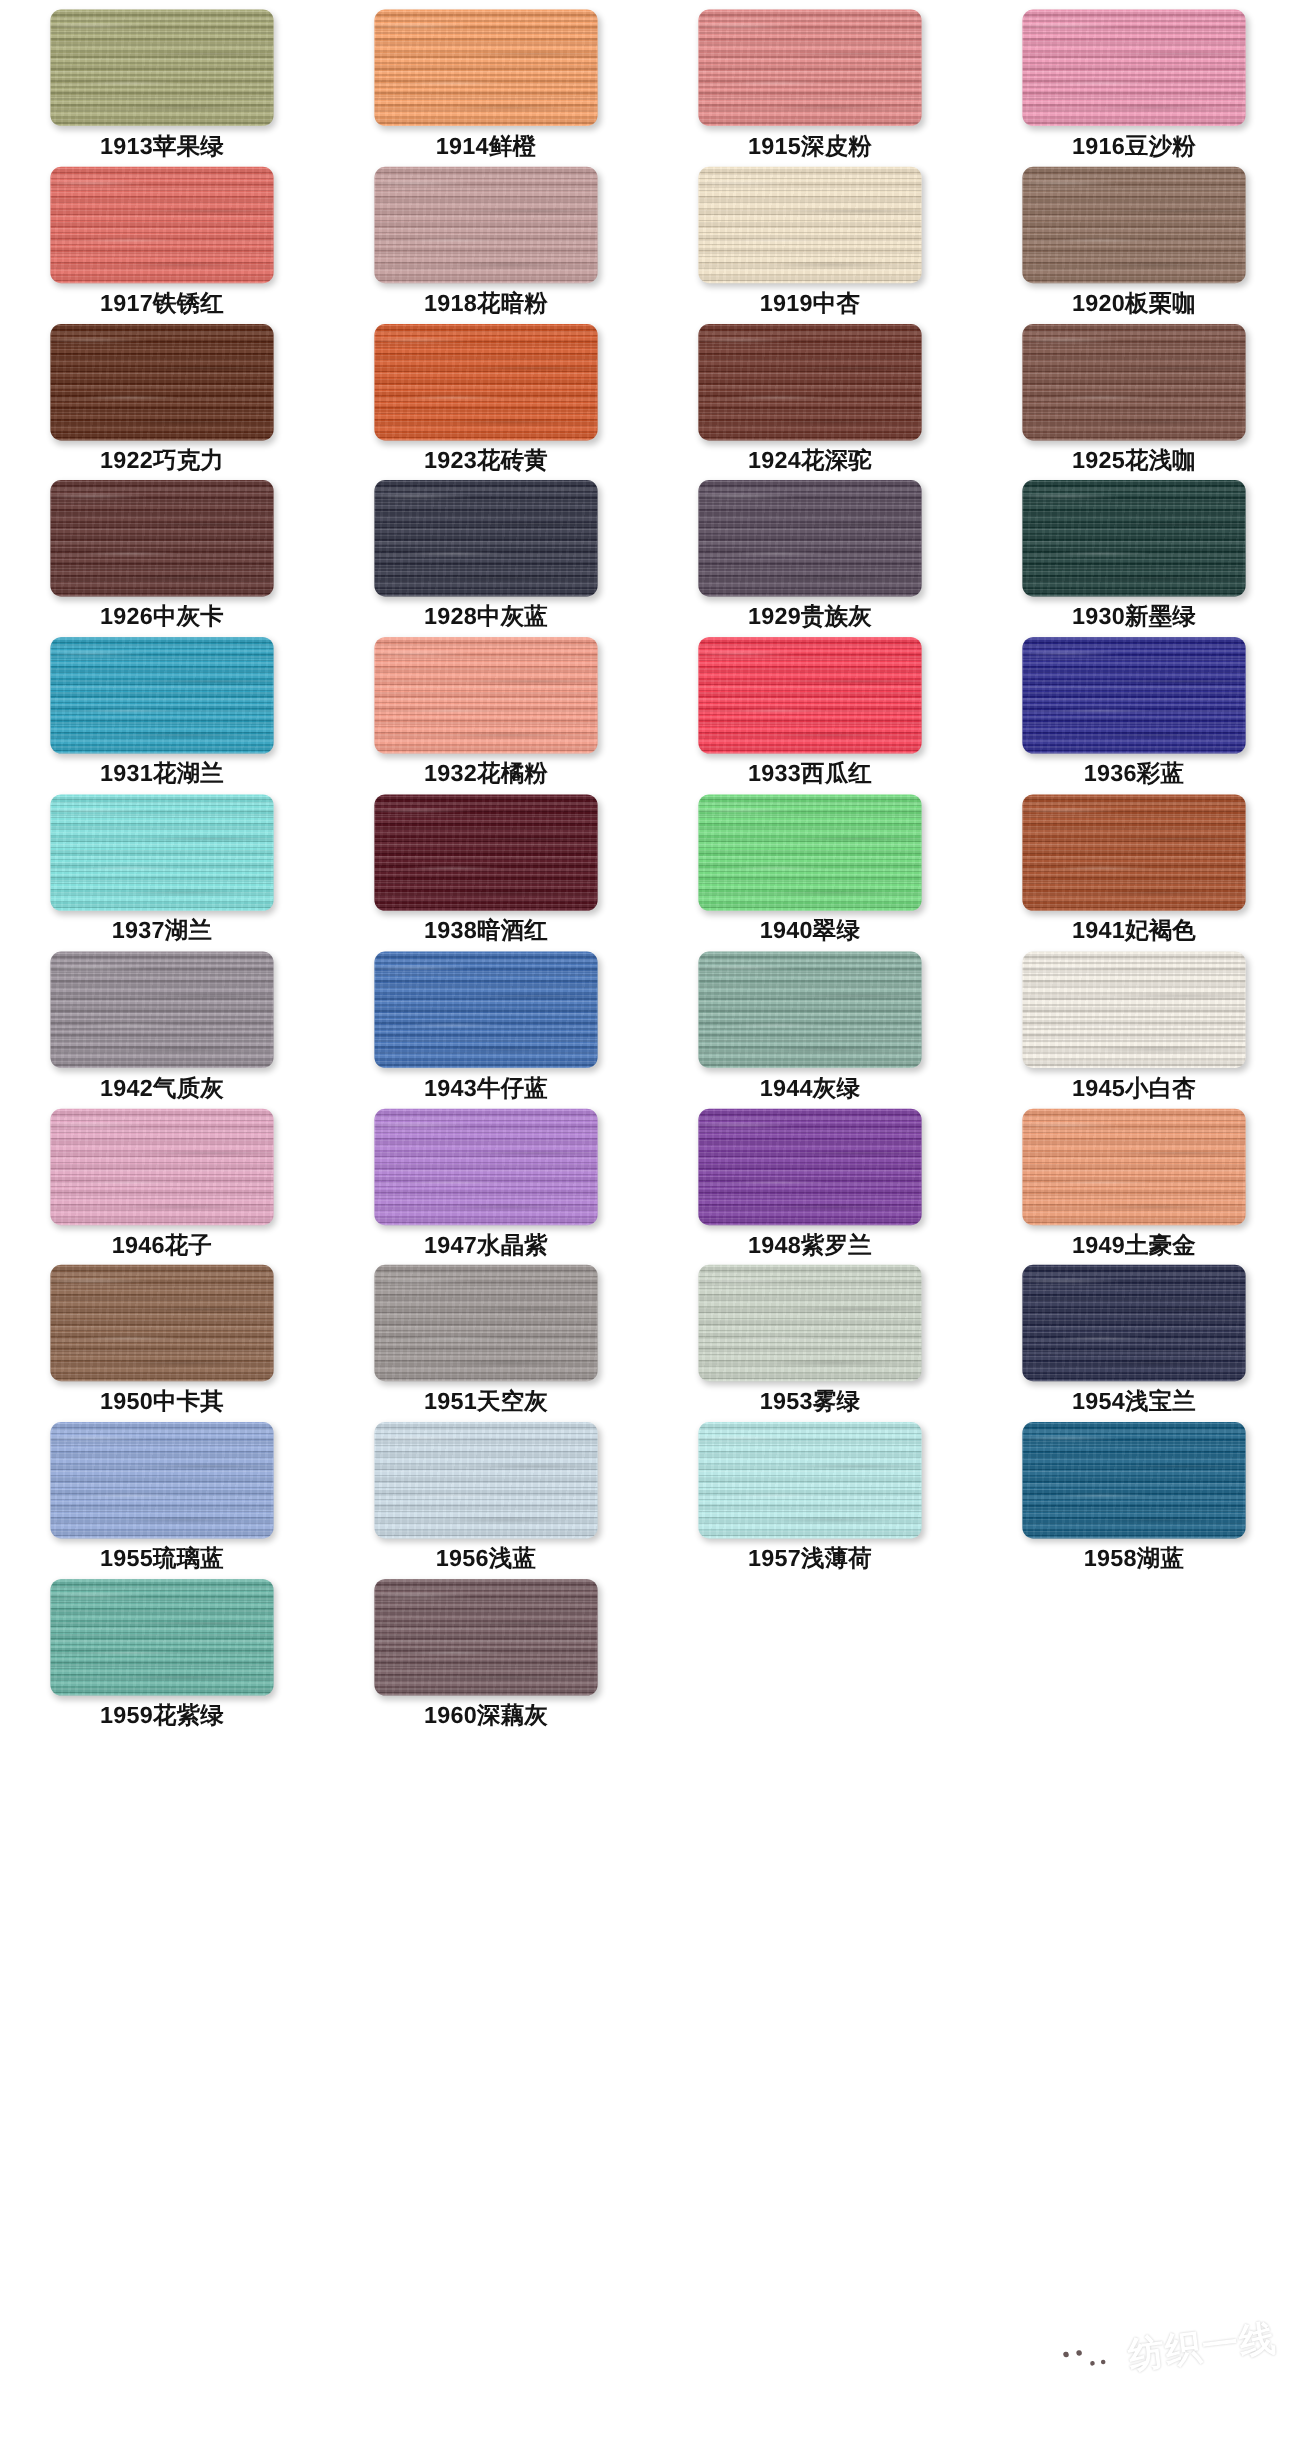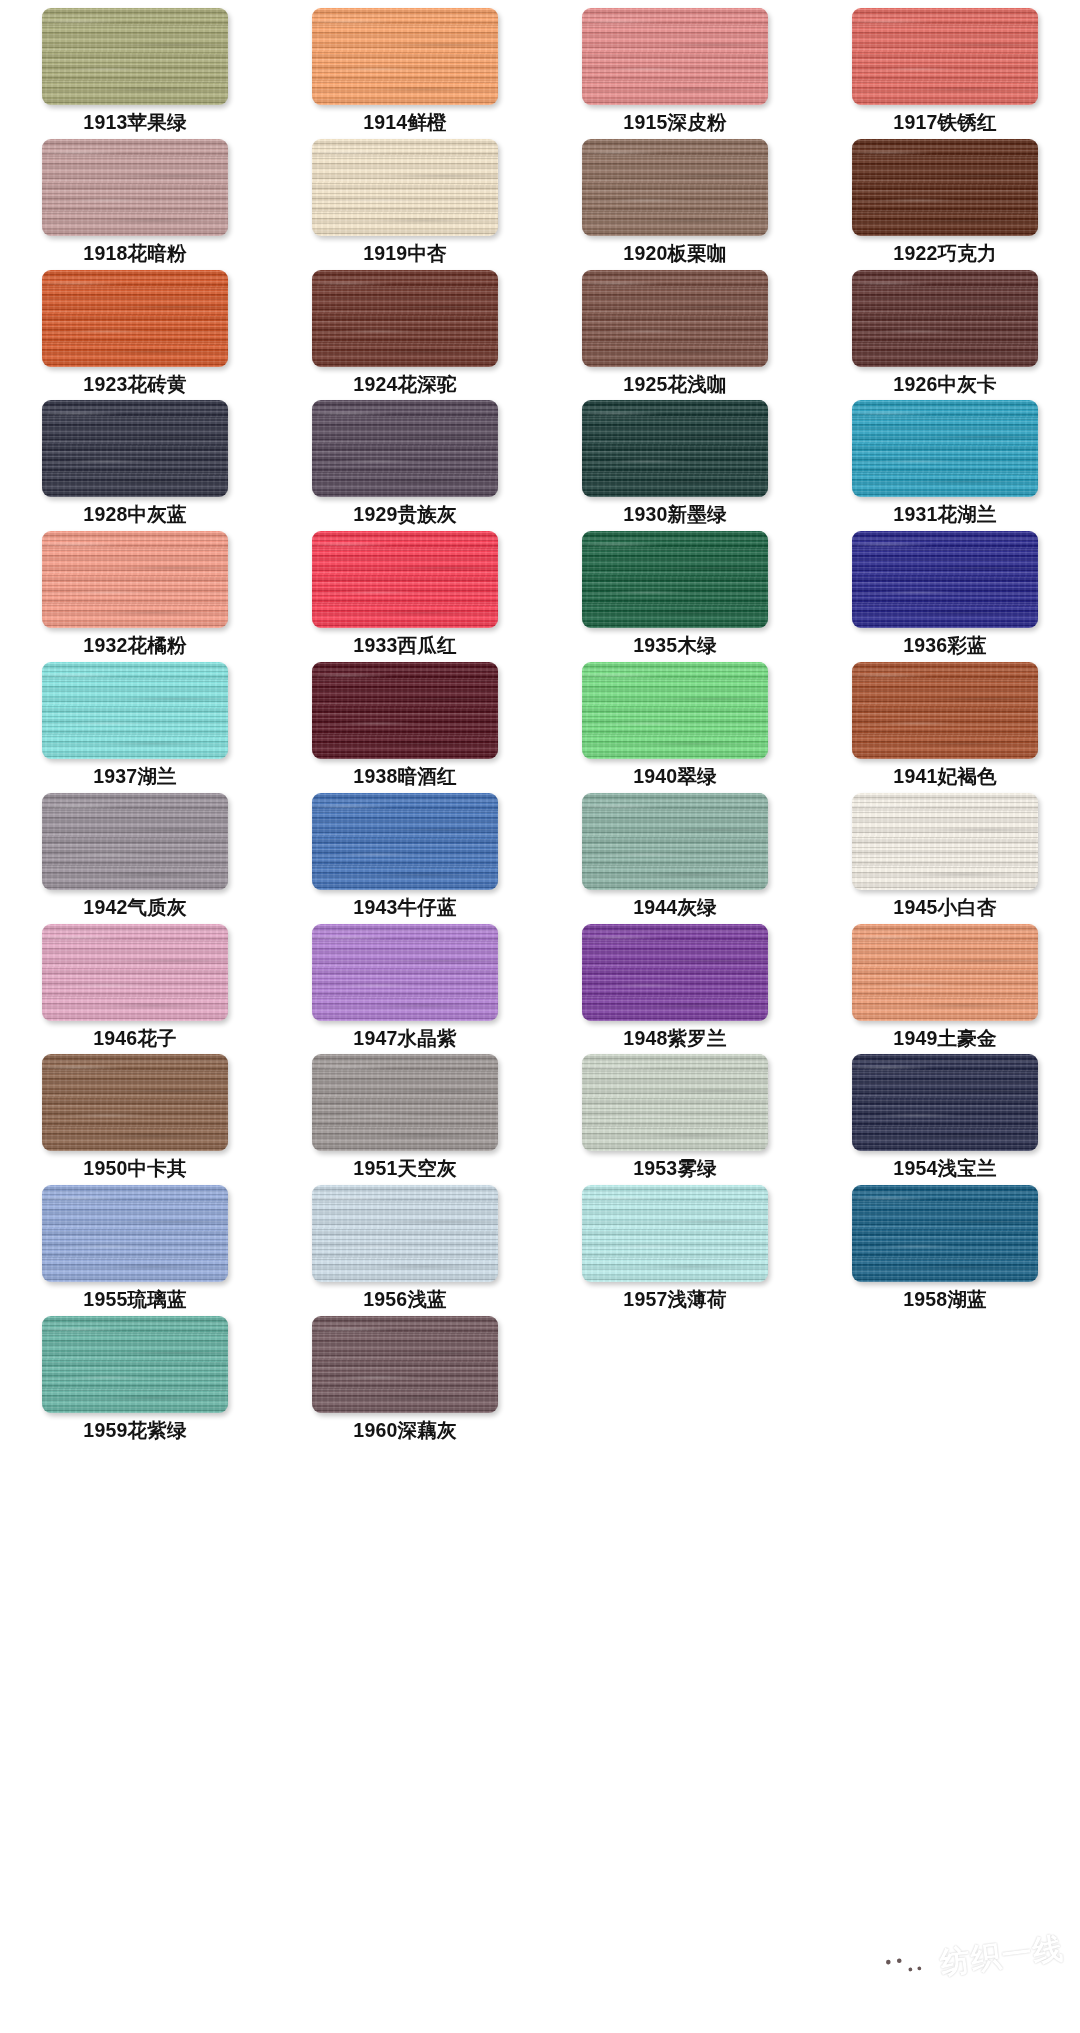--- a/index.html
+++ b/index.html
@@ -121,20 +121,24 @@
     </div>
     <div class="cell">
       <div class="swatch" style="background-color: rgb(251, 161, 103);"></div>
       <div class="label">1914鲜橙</div>
     </div>
     <div class="cell">
       <div class="swatch" style="background-color: rgb(231, 138, 137);"></div>
       <div class="label">1915深皮粉</div>
     </div>
     <div class="cell">
+      <div class="swatch" style="background-color: rgb(241, 151, 182);"></div>
+      <div class="label">1916豆沙粉</div>
+    </div>
+    <div class="cell">
       <div class="swatch" style="background-color: rgb(228, 103, 94);"></div>
       <div class="label">1917铁锈红</div>
     </div>
     <div class="cell">
       <div class="swatch" style="background-color: rgb(197, 156, 155);"></div>
       <div class="label">1918花暗粉</div>
     </div>
     <div class="cell">
       <div class="swatch" style="background-color: rgb(244, 229, 201);"></div>
       <div class="label">1919中杏</div>
@@ -179,24 +183,20 @@
       <div class="swatch" style="background-color: rgb(39, 160, 192);"></div>
       <div class="label">1931花湖兰</div>
     </div>
     <div class="cell">
       <div class="swatch" style="background-color: rgb(247, 154, 133);"></div>
       <div class="label">1932花橘粉</div>
     </div>
     <div class="cell">
       <div class="swatch" style="background-color: rgb(251, 56, 80);"></div>
       <div class="label">1933西瓜红</div>
-    </div>
-    <div class="cell">
-      <div class="swatch" style="background-color: rgb(23, 96, 63);"></div>
-      <div class="label">1935木绿</div>
     </div>
     <div class="cell">
       <div class="swatch" style="background-color: rgb(37, 35, 139);"></div>
       <div class="label">1936彩蓝</div>
     </div>
     <div class="cell">
       <div class="swatch" style="background-color: rgb(130, 228, 224);"></div>
       <div class="label">1937湖兰</div>
     </div>
     <div class="cell">

